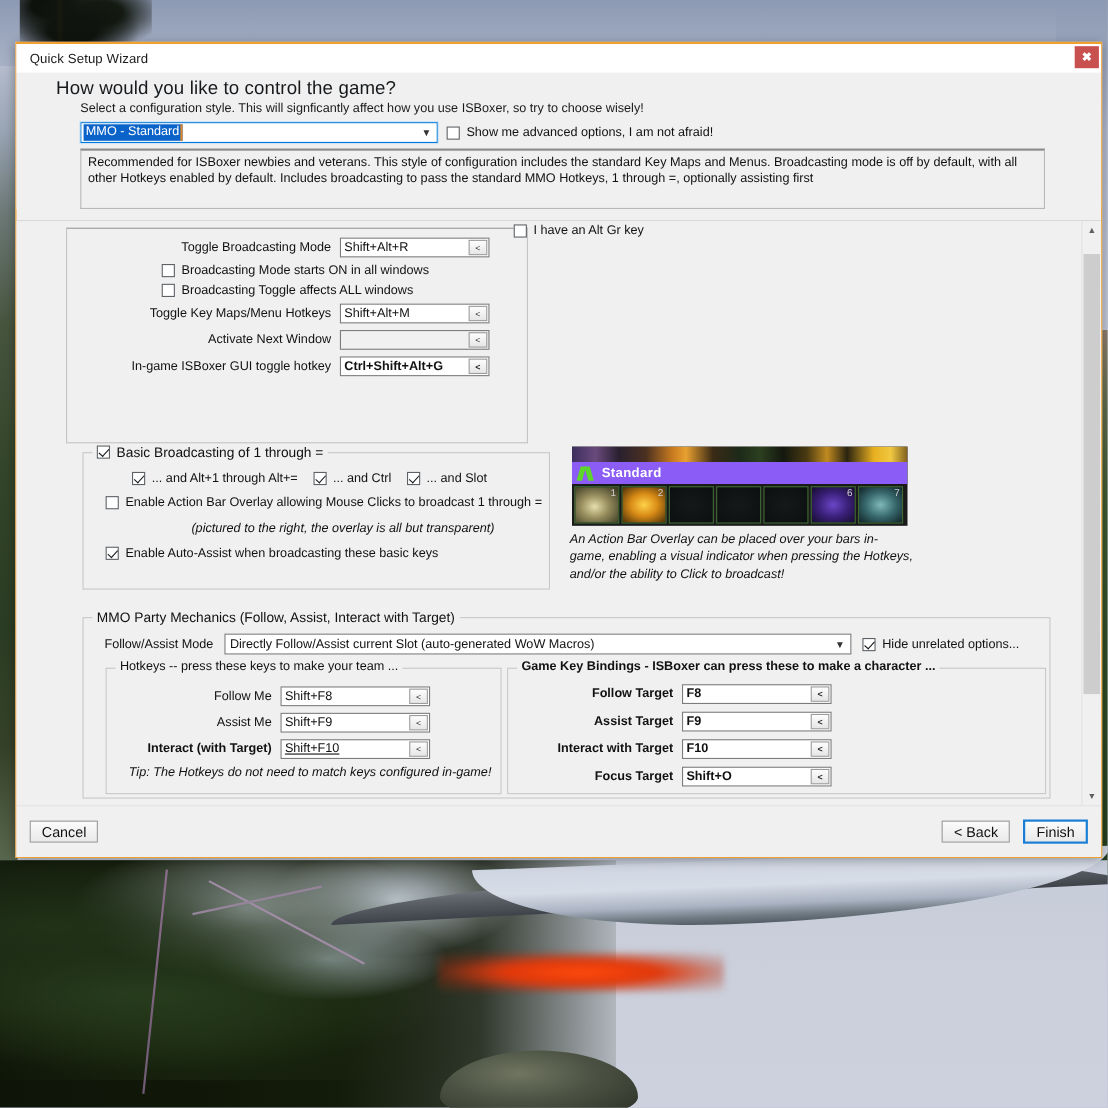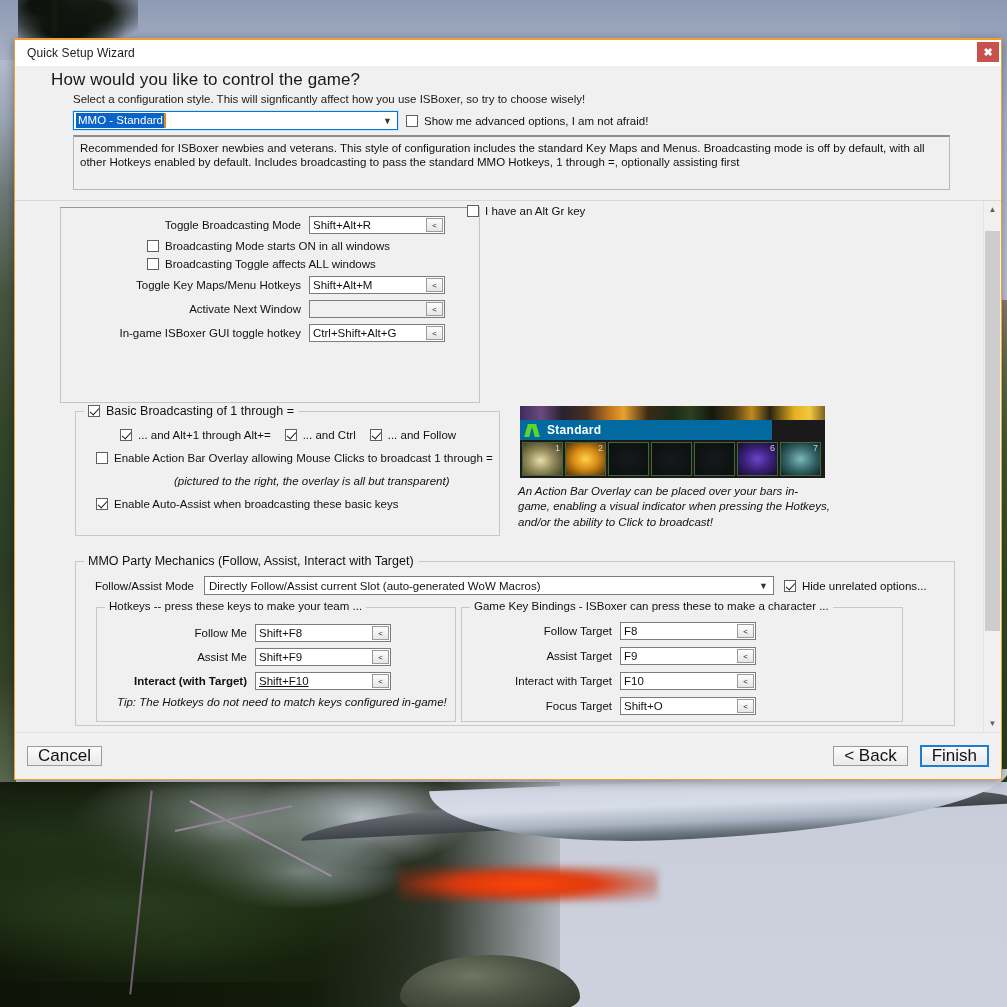--- a/index.html
+++ b/index.html
@@ -216,21 +216,21 @@
     font-size:11.5px; color:#111; display:flex; align-items:center; gap:6px;
   }
   .gb-title.big { font-size:12.5px; }
 
   .preview {
     position:absolute; left:505px; top:205px; width:305px; height:72px;
     background:#1a1a1a; overflow:hidden; border:0;
   }
   .pv-topstrip { position:absolute; left:0; top:0; width:305px; height:14px;
     background: linear-gradient(to right,#3c2e5e 0%,#6a4a7d 7%,#2a2030 14%, #4a3020 22%, #c97b20 30%, #e8a030 34%, #3a2a16 42%, #1c2a18 50%, #2c4020 56%, #14180e 63%, #4a3a12 70%, #c08a20 76%, #2a2410 82%, #e8b020 90%, #f0c840 95%, #806020 100%); }
-  .pv-bar { position:absolute; left:0; top:14px; width:252px; height:20px; background:#0369a1; display:flex; align-items:center; }
+  .pv-bar { position:absolute; left:0; top:14px; width:305px; height:20px; background:#8b5cf6; display:flex; align-items:center; }
   .pv-logo { width:13px; height:13px; margin-left:6px; position:relative; }
   .pv-logo::before, .pv-logo::after {
     content:""; position:absolute; width:5px; height:13px; background:#5dd62c;
   }
   .pv-logo::before { left:0; transform: skewX(-16deg); }
   .pv-logo::after { left:7px; transform: skewX(16deg); }
   .pv-label { color:#fff; font-size:12px; font-weight:bold; margin-left:8px; letter-spacing:.3px; }
   .pv-slots { position:absolute; left:2px; top:36px; display:flex; gap:2px; }
   .slot {
     width:41px; height:34px; border:1px solid #3f6b33; box-sizing:border-box;
@@ -256,21 +256,21 @@
 
   .subgb { position:absolute; border:1px solid #c8c8c8; box-sizing:border-box; }
   .tip { font-size:11.5px; font-style:italic; color:#111; }
 
   
   .footer {
     flex:none; height:46px; background:#f0f0f0; border-top:1px solid #e3e3e3;
     display:flex; align-items:center; padding:0 12px; position:relative;
   }
   .btn {
-    height:20px; min-width:56px; padding:0 10px; font-size:17px; color:#111;
+    height:20px; min-width:56px; padding:0 10px; font-size:13px; color:#111;
     background:linear-gradient(#fbfbfb,#e9e9e9); border:1px solid #9b9b9b;
     display:flex; align-items:center; justify-content:center; cursor:pointer;
     box-sizing:border-box;
   }
   .btn.primary { border:2px solid #1a7fd4; background:linear-gradient(#fbfbfb,#e9e9e9); height:22px; min-width:58px; }
   .spacer { flex:1; }
   .btn + .btn { margin-left:12px; }
 </style>
 </head>
 <body>
@@ -358,21 +358,21 @@
           <div class="row">
             <span class="lbl" style="width:240px;">Activate Next Window</span>
             <div class="hk empty" style="margin-left:8px;">
               <span></span>
               <span class="hk-btn">&lt;</span>
             </div>
           </div>
 
           <div class="row">
             <span class="lbl" style="width:240px;">In-game ISBoxer GUI toggle hotkey</span>
-            <div class="hk" style="margin-left:8px;">
+            <div class="hk" style="margin-left:8px;font-weight:bold;">
               <span>Ctrl+Shift+Alt+G</span>
               <span class="hk-btn">&lt;</span>
             </div>
           </div>
 
         </div>
       </div>
 
       <div class="altgr">
         <label class="chk">
@@ -391,21 +391,21 @@
           <label class="chk">
             <span class="box checked"></span>
             <span>... and Alt+1 through Alt+=</span>
           </label>
           <label class="chk">
             <span class="box checked"></span>
             <span>... and Ctrl</span>
           </label>
           <label class="chk">
             <span class="box checked"></span>
-            <span>... and Follow</span>
+            <span>... and Slot</span>
           </label>
         </div>
 
         <div style="position:absolute; left:20px; top:38px;text-decoration:underline;">
           <label class="chk">
             <span class="box"></span>
             <span>Enable Action Bar Overlay allowing Mouse Clicks to broadcast 1 through =</span>
           </label>
         </div>
         <div class="tip" style="position:absolute; left:98px; top:63px;">(pictured to the right, the overlay is all but transparent)</div>
@@ -492,21 +492,21 @@
               <span class="lbl" style="width:150px;font-weight:bold;">Interact (with Target)</span>
               <div class="hk" style="margin-left:8px;text-decoration:underline;">
                 <span>Shift+F10</span>
                 <span class="hk-btn">&lt;</span>
               </div>
             </div>
             <div class="tip" style="margin-left:20px;">Tip: The Hotkeys do not need to match keys configured in-game!</div>
           </div>
         </div>
 
-        <div class="subgb" style="left:385px; top:45px; width:442px; height:115px; position:absolute;">
+        <div class="subgb" style="left:385px; top:45px; width:490px; height:115px; position:absolute;font-weight:bold;">
           <div class="gb-title">
             <span>Game Key Bindings - ISBoxer can press these to make a character ...</span>
           </div>
 
           <div style="position:absolute; left:0; top:14px; width:100%;">
             <div class="row" style="margin-bottom:7px;">
               <span class="lbl" style="width:150px;">Follow Target</span>
               <div class="hk" style="margin-left:8px;">
                 <span>F8</span>
                 <span class="hk-btn">&lt;</span>

